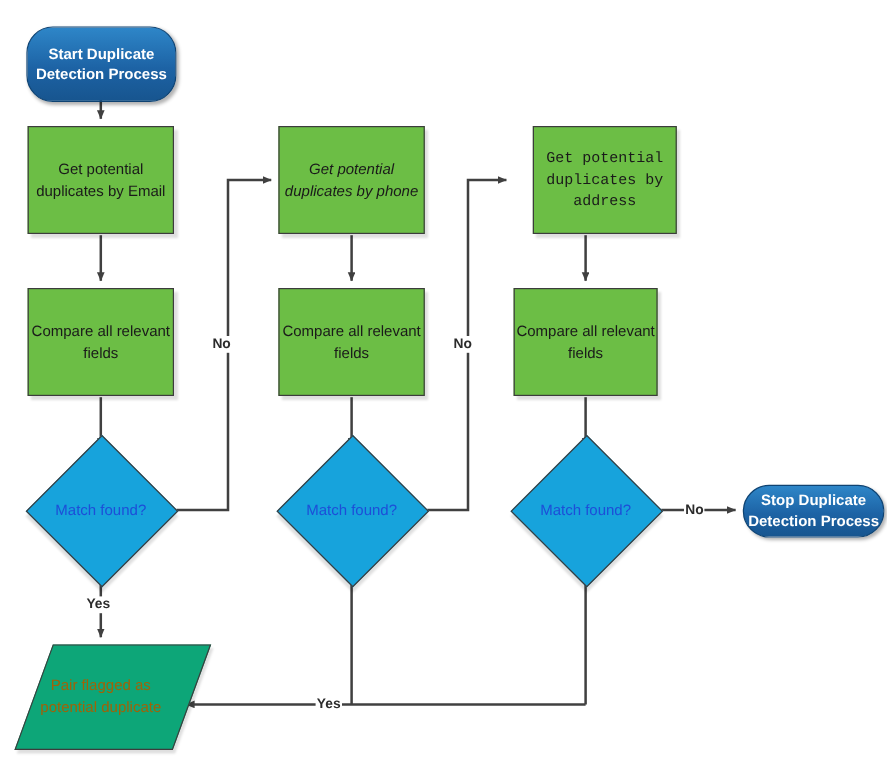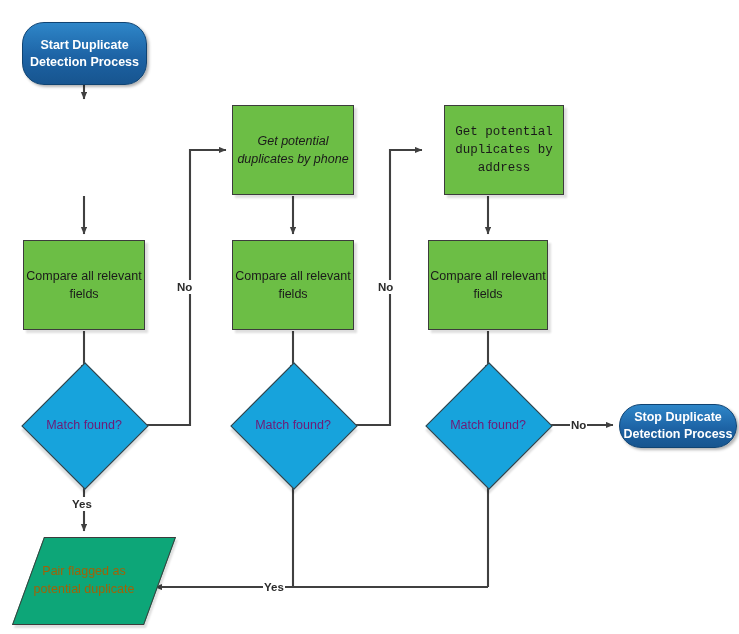--- a/index.html
+++ b/index.html
@@ -23,21 +23,21 @@
   .decision-wrap{position:absolute;}
   .decision-shape{
     position:absolute;left:0;top:0;width:100%;height:100%;
     background:#17A3DC;border:1px solid #3C3C3C;
     transform:rotate(45deg);
     box-shadow:3px 3px 2px rgba(0,0,0,0.13);
   }
   .decision-label{
     position:absolute;left:0;top:0;width:100%;height:100%;
     display:flex;align-items:center;justify-content:center;
-    color:#701a75;font-size:12.5px;text-align:center;pointer-events:none;
+    color:#1d4ed8;font-size:12.5px;text-align:center;pointer-events:none;
   }
   .data-wrap{position:absolute;}
   .data-shape{
     position:absolute;left:0;top:0;width:100%;height:100%;
     background:#0DA678;border:1px solid #3C3C3C;
     transform:skewX(-20deg);
     box-shadow:3px 3px 2px rgba(0,0,0,0.13);
   }
   .data-label{
     position:absolute;left:0;top:0;width:100%;height:100%;
@@ -84,20 +84,23 @@
       <path d="M293,474 L293,587"></path>
       <path d="M488,474 L488,587"></path>
       <path d="M488,587 L155,587" marker-end="url(#arrow)"></path>
     </g>
   </svg>
 
   <div class="node terminator" style="left:22px;top:2px;width:125px;height:63px;margin-top:20px;">
     <span>Start Duplicate Detection Process</span>
   </div>
 
+  <div class="node process" style="left:23px;top:105px;width:122px;height:90px;">
+    <span>Get potential duplicates by Email</span>
+  </div>
 
   <div class="node process" style="left:23px;top:240px;width:122px;height:90px;">
     <span>Compare all relevant fields</span>
   </div>
 
   <div class="decision-wrap" style="left:40px;top:381px;width:88px;height:88px;">
     <div class="decision-shape"></div>
     <div class="decision-label" style="left:-26px;width:140px;">Match found?</div>
   </div>
 

